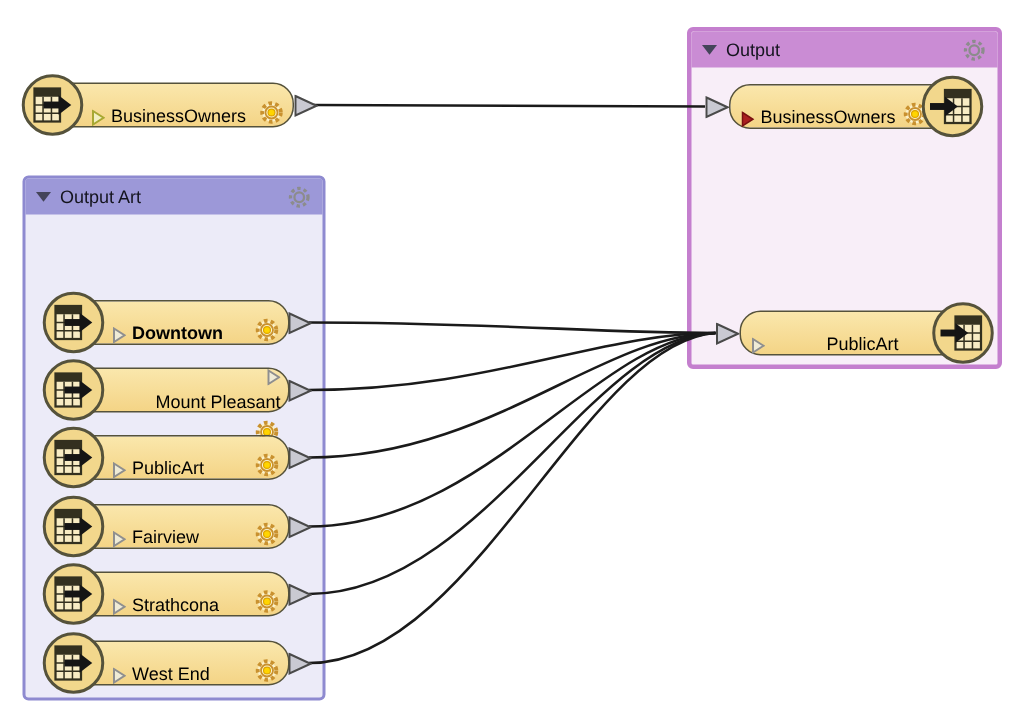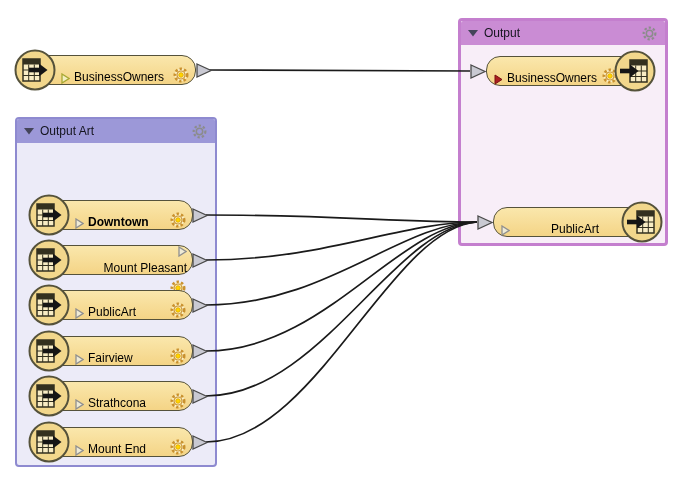--- a/index.html
+++ b/index.html
@@ -241,21 +241,21 @@
   </div>
 
   <div class="node reader" style="left:28px;top:422px;width:185px;">
     <svg class="port" style="left:164px;" width="16" height="15" viewBox="0 0 16 15">
         <polygon points="1,1 15,7.5 1,14"></polygon>
       </svg>
     <div class="body" style="width:145px;">
       <svg class="flag" width="9" height="11" viewBox="0 0 9 11">
         <polygon class="flag-gray" points="1,1 8,5.5 1,10"></polygon>
         </svg>
-      <span class="label">Mount End</span>
+      <span class="label">West End</span>
       <svg class="gear" width="18" height="18" viewBox="0 0 18 18">
         <circle class="gear-teeth" cx="9" cy="9" r="6.2"></circle>
           <circle class="gear-ring" cx="9" cy="9" r="4"></circle>
           <circle class="gear-dot" cx="9" cy="9" r="2.3"></circle>
         </svg>
     </div>
     <svg class="disk" style="left:0;" width="42" height="42" viewBox="0 0 42 42">
       <circle class="disk-circle" cx="21" cy="21" r="19.5"></circle>
       <rect class="tbl" x="9" y="10" width="17" height="22"></rect>
         <rect class="tbl-hdr" x="9" y="10" width="17" height="5.5"></rect>

